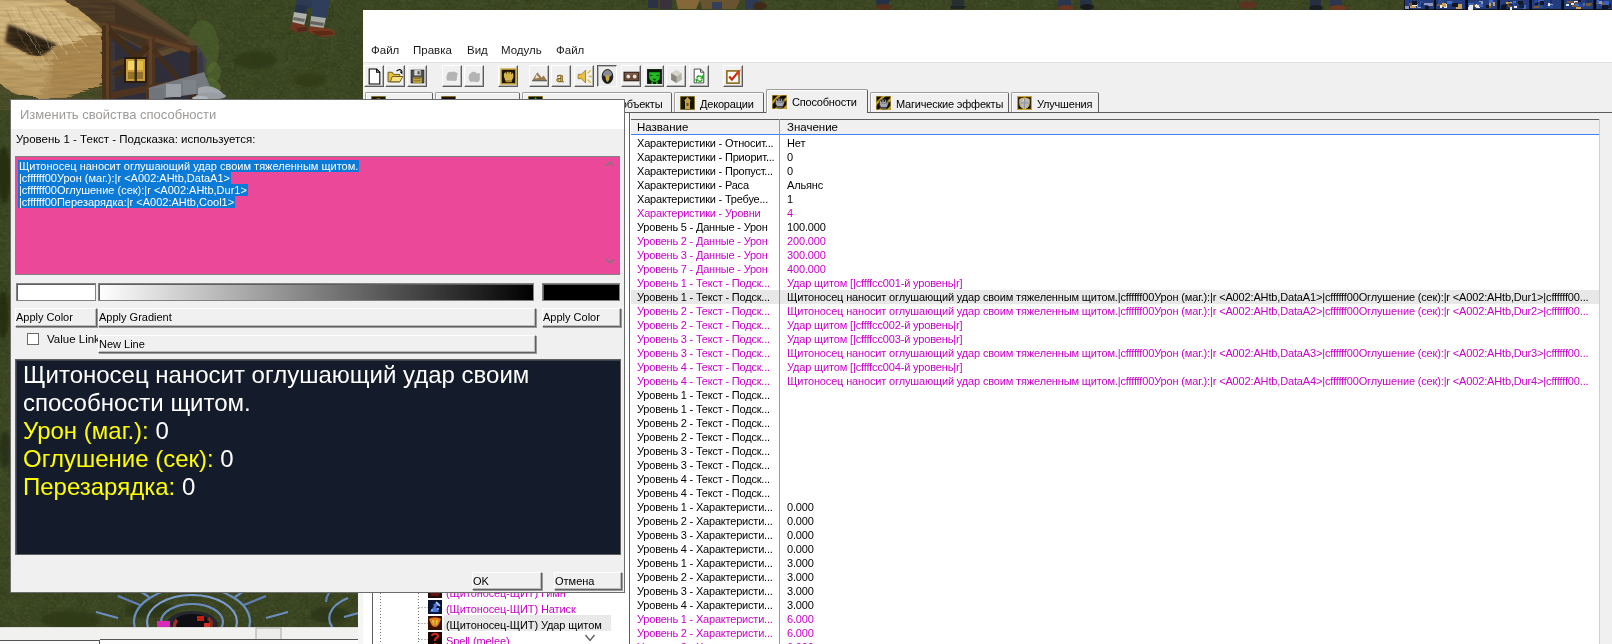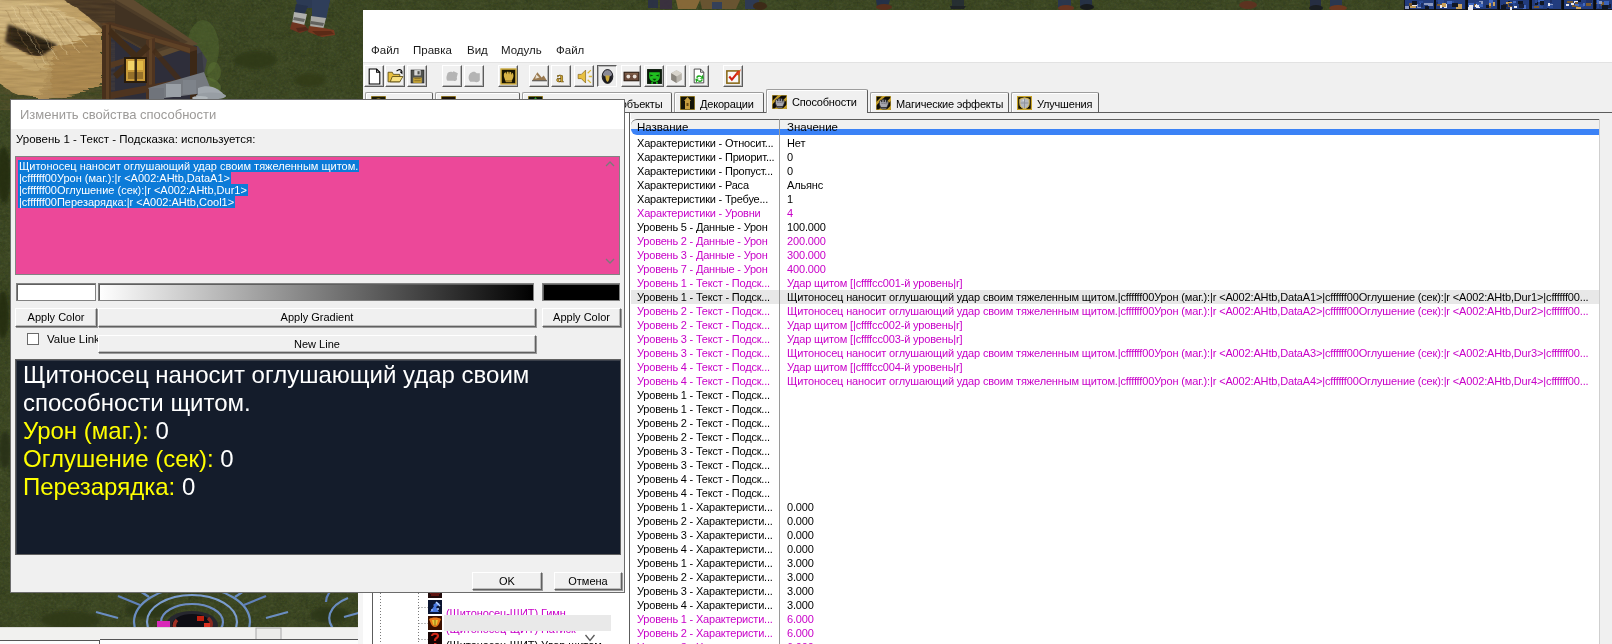--- a/index.html
+++ b/index.html
@@ -22,49 +22,49 @@
 #tabband { position:absolute; left:0; top:79px; width:100%; height:24px; background:#f0f0f0; }
 .tab { position:absolute; top:3px; height:21px; background:#f0f0f0; border-top:1px solid #9d9d9d; border-left:1px solid #9d9d9d; border-right:1px solid #5c5c5c; border-radius:2px 2px 0 0; box-shadow:inset 0 1px 0 #fff, inset 1px 0 0 #fff; font-size:12px; color:#000; }
 .tab.seltab { top:0px; height:24px; border-bottom:0; z-index:3;text-align:right; }
 .tab .ticon { position:absolute; left:5px; top:3px; width:15px; height:14px; }
 .tab .tlabel { position:absolute; left:25px; top:5px; white-space:nowrap; font-size:11px; letter-spacing:-0.2px; }
 #tabline { position:absolute; left:0; top:102px; width:100%; height:1px; background:#5c5c5c; }
 
 #treepanel { position:absolute; left:0; top:103px; width:267px; height:531px; background:#fff; border-right:1px solid #5c5c5c; }
 #tablepanel { position:absolute; left:268px; top:103px; width:981px; height:531px; background:#fff; }
 #ttopband { position:absolute; left:0; top:0; width:100%; height:6px; background:#f0f0f0; }
-#thead { position:absolute; left:0; top:6px; width:100%; height:16px; background:#f0f0f0; border-top:1px solid #5c5c5c; border-bottom:6px solid #3b82f6; font-size:11.5px;border-radius:6px; }
+#thead { position:absolute; left:0; top:6px; width:100%; height:16px; background:#f0f0f0; border-top:1px solid #5c5c5c; border-bottom:1px solid #3b82f6; font-size:11.5px; }
 #thead .h1 { position:absolute; left:6px; top:1px; }
 #thead .h2 { position:absolute; left:156px; top:1px; }
 #tbody { position:absolute; left:0px; top:23px; width:100%; }
 #colline { position:absolute; left:148px; top:6px; width:1px; height:525px; background:#9a9a9a; }
 #vscroll { position:absolute; right:0; top:6px; width:13px; height:525px; background:#f0f0f0; border-left:1px solid #cfcfcf; }
 .trow { position:relative; height:14px; font-size:11px; color:#000; white-space:nowrap; }
 .trow.mag { color:#c800c8; }
 .trow.sel { background:#e8e8e8; }
 .tn { position:absolute; left:6px; top:1px; letter-spacing:-0.2px; width:144px; overflow:hidden; white-space:pre; }
 .tv { position:absolute; left:156px; top:1px; display:inline-block; width:808px; overflow:hidden; white-space:pre; letter-spacing:-0.15px; }
 
 #dlg { position:absolute; left:10px; top:99px; width:615px; height:494px; background:#f0f0f0; border:1px solid #6c6c6c; z-index:10; }
 #dlg-title { position:absolute; left:0; top:0; width:100%; height:29px; background:#fff; }
 #dlg-title span { position:absolute; left:9px; top:7px; font-size:13px; color:#9c9a98; }
 #dlg-label { position:absolute; left:5px; top:33px; font-size:11.5px; color:#000; }
 #dlg-text { position:absolute; left:4px; top:56px; width:605px; height:119px; background:#ec4899; border:1px solid #828282; }
 .selline { position:absolute; left:2px; height:12px; background:#0c7bd8; color:#fff; font-size:11px; line-height:12px; white-space:pre; padding:0 1px; }
 .scar { position:absolute; right:2px; width:12px; height:12px; color:#6a6a6a; font-size:10px; text-align:center; line-height:12px; }
 .swatch { position:absolute; top:183px; height:18px; border:1px solid #828282; box-shadow:inset 1px 1px 0 #5f5f5f; }
-.dbtn { position:absolute; background:#f0f0f0; border-top:1px solid #fff; border-left:1px solid #fff; border-right:1px solid #606060; border-bottom:1px solid #606060; box-shadow:1px 1px 0 #9a9a9a, inset -1px -1px 0 #bdbdbd; font-size:11px; color:#000; text-align:center; }
+.dbtn { position:absolute; background:#f0f0f0; border-top:1px solid #fff; border-left:1px solid #fff; border-right:1px solid #606060; border-bottom:1px solid #606060; box-shadow:1px 1px 0 #9a9a9a, inset -1px -1px 0 #bdbdbd; font-size:11px; color:#000; text-align:left; }
 #chk { position:absolute; left:16px; top:233px; width:12px; height:12px; background:#fff; border:1px solid #6a6a6a; }
 #chk-label { position:absolute; left:36px; top:233px; font-size:11.5px; }
 #preview { position:absolute; left:4px; top:259px; width:606px; height:196px; background:#141c2b; border:1px solid #606060; box-shadow:inset 1px 1px 0 #3a3f4a; color:#fff; font-size:24px; }
 #preview div { position:absolute; left:7px; white-space:nowrap; }
 .yel { color:#ffff00; }
 .wht { color:#ffffff; }
 
-.titem { position:absolute; font-size:11px; letter-spacing:-0.1px; white-space:nowrap;margin-top:20px; }
+.titem { position:absolute; font-size:11px; letter-spacing:-0.1px; white-space:nowrap; }
 </style></head>
 <body>
 <svg id="bg" width="1612" height="644" style="position:absolute;left:0;top:0">
 <defs>
 <filter id="grassN" x="0" y="0" width="100%" height="100%">
   <feTurbulence type="fractalNoise" baseFrequency="0.35 0.4" numOctaves="3" seed="7" result="n"></feTurbulence>
   <feColorMatrix in="n" type="matrix" values="0 0 0 0 0  0 0 0 0 0  0 0 0 0 0  0.75 0.4 0 0 0" result="alpha"></feColorMatrix>
   <feFlood flood-color="#2c3618" result="dark"></feFlood>
   <feComposite in="dark" in2="alpha" operator="in"></feComposite>
 </filter>

